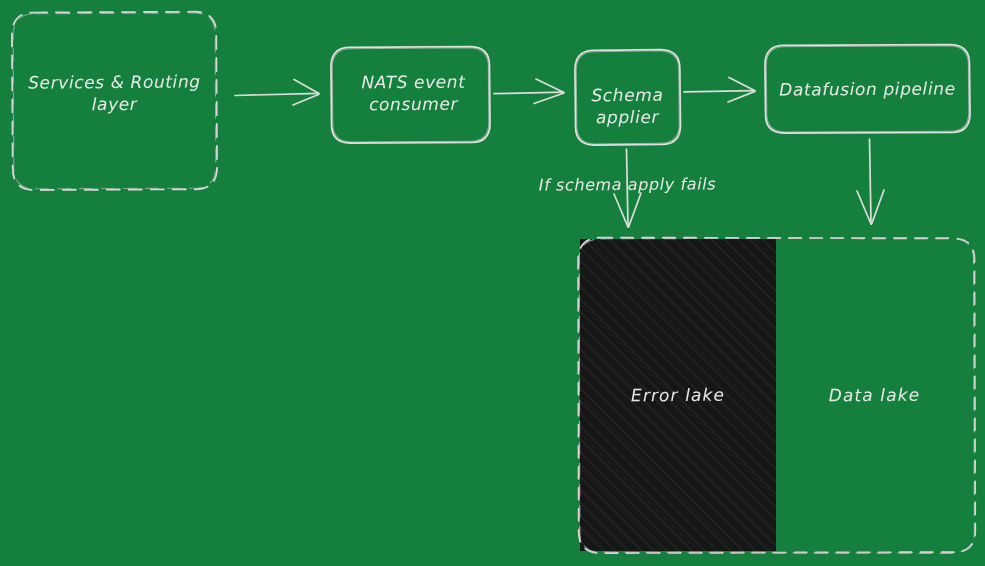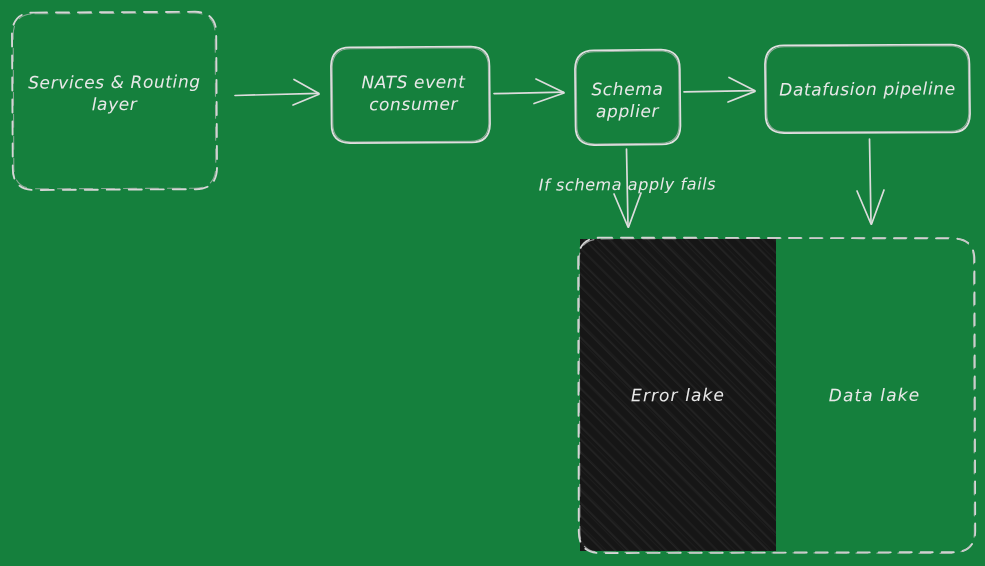--- a/index.html
+++ b/index.html
@@ -110,21 +110,21 @@
       <path d="M 857 191 L 871 224 M 884 190 L 871.6 224" fill="none" stroke="#dcdcdc" stroke-width="1.7" stroke-linecap="round"></path>
     </g>
   </svg>
 
   <div class="node-label" style="left:12px; top:71px; width:205px;">Services &amp; Routing
 layer</div>
 
   <div class="node-label" style="left:331px; top:71px; width:165px;">NATS event
 consumer</div>
 
-  <div class="node-label" style="left:575px; top:78px; width:105px;">Schema
+  <div class="node-label" style="left:575px; top:84px; width:105px;">Schema
 applier</div>
 
   <div class="node-label" style="left:765px; top:78px; width:205px;">Datafusion pipeline</div>
 
   <div class="edge-label" style="left:500px; top:174px; width:255px;">If schema apply fails</div>
 
   <div class="region-label" style="left:580px; top:384px; width:196px;">Error lake</div>
 
   <div class="region-label" style="left:776px; top:384px; width:197px;">Data lake</div>
 

